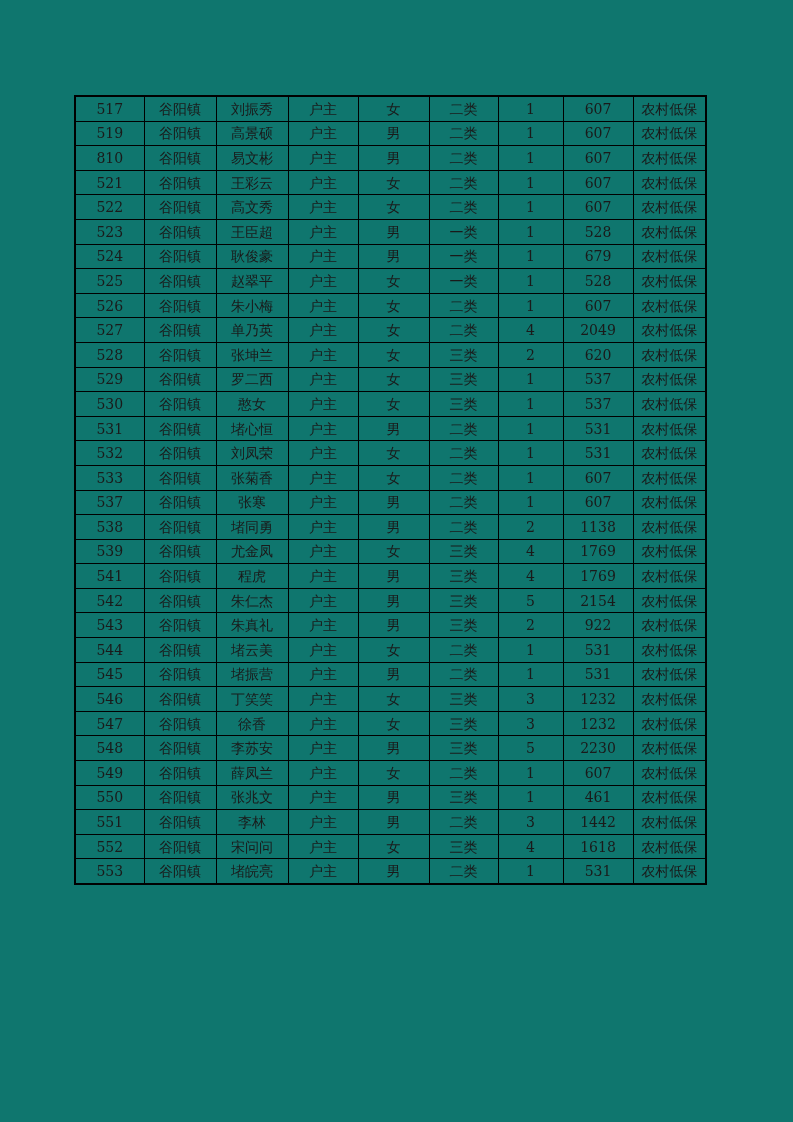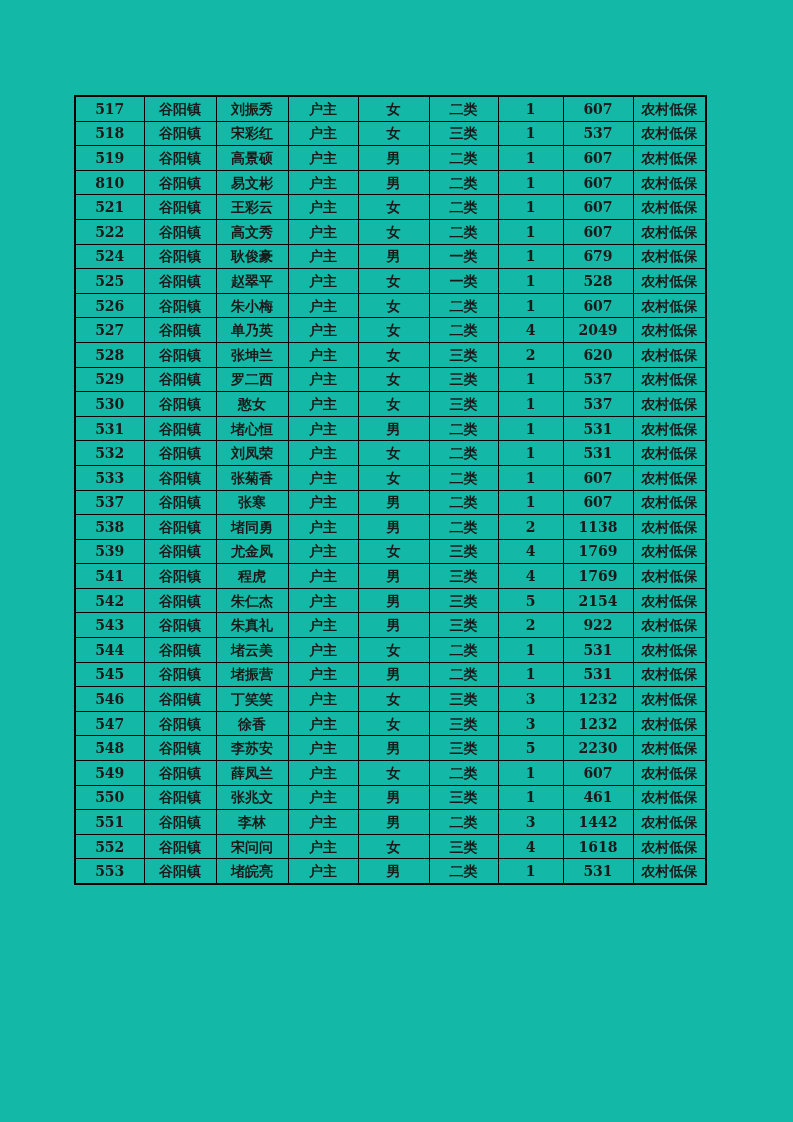--- a/index.html
+++ b/index.html
@@ -11,22 +11,21 @@
     height: 1122px;
     background: #ffffff;
     position: relative;
     font-family: "DejaVu Serif", "Liberation Serif", serif;
     color: #1a1a1a;
     overflow: hidden;
   }
   .page {
     position: absolute;
     inset: 0;
-    background: #14b8a6;
-    font-weight: bold;
+    background: #0f766e;
   }
   table.records-table {
     position: absolute;
     left: 74px;
     top: 95px;
     width: 631px;
     border-collapse: collapse;
     table-layout: fixed;
     border: 2px solid #000000;
     font-size: 14px;
@@ -64,31 +63,20 @@
           <td>谷阳镇</td>
           <td>刘振秀</td>
           <td>户主</td>
           <td>女</td>
           <td>二类</td>
           <td>1</td>
           <td>607</td>
           <td>农村低保</td>
         </tr>
         <tr>
-          <td>518</td>
-          <td>谷阳镇</td>
-          <td>宋彩红</td>
-          <td>户主</td>
-          <td>女</td>
-          <td>三类</td>
-          <td>1</td>
-          <td>537</td>
-          <td>农村低保</td>
-        </tr>
-        <tr>
           <td>519</td>
           <td>谷阳镇</td>
           <td>高景硕</td>
           <td>户主</td>
           <td>男</td>
           <td>二类</td>
           <td>1</td>
           <td>607</td>
           <td>农村低保</td>
         </tr>
@@ -116,20 +104,31 @@
         </tr>
         <tr>
           <td>522</td>
           <td>谷阳镇</td>
           <td>高文秀</td>
           <td>户主</td>
           <td>女</td>
           <td>二类</td>
           <td>1</td>
           <td>607</td>
+          <td>农村低保</td>
+        </tr>
+        <tr>
+          <td>523</td>
+          <td>谷阳镇</td>
+          <td>王臣超</td>
+          <td>户主</td>
+          <td>男</td>
+          <td>一类</td>
+          <td>1</td>
+          <td>528</td>
           <td>农村低保</td>
         </tr>
         <tr>
           <td>524</td>
           <td>谷阳镇</td>
           <td>耿俊豪</td>
           <td>户主</td>
           <td>男</td>
           <td>一类</td>
           <td>1</td>

